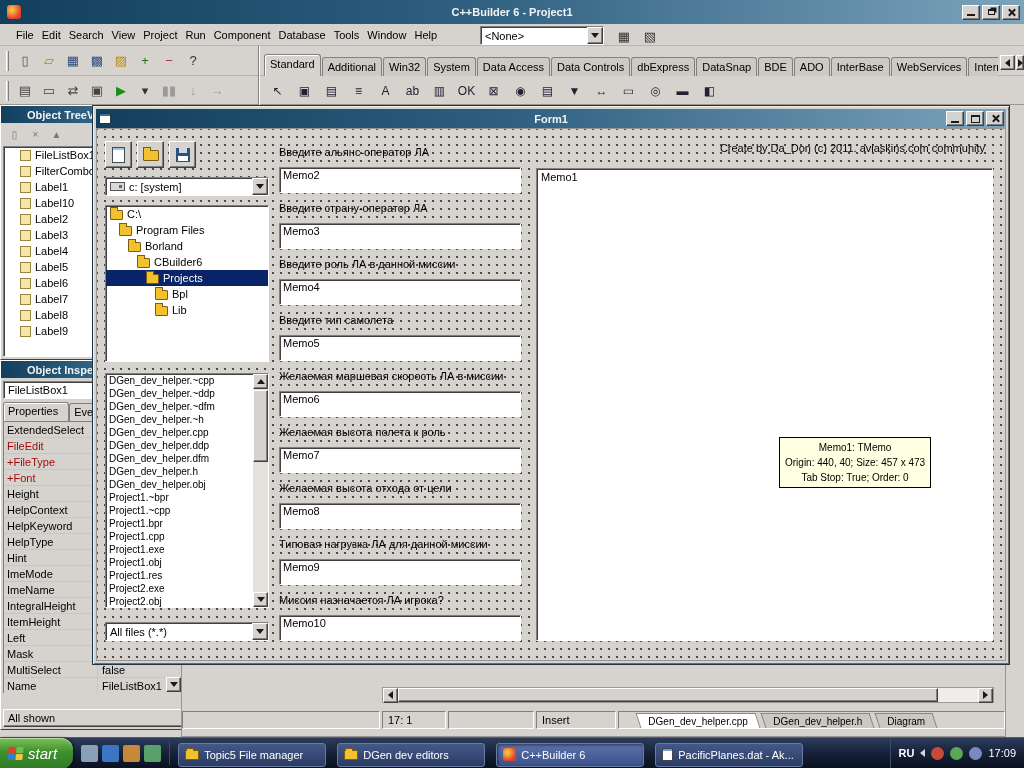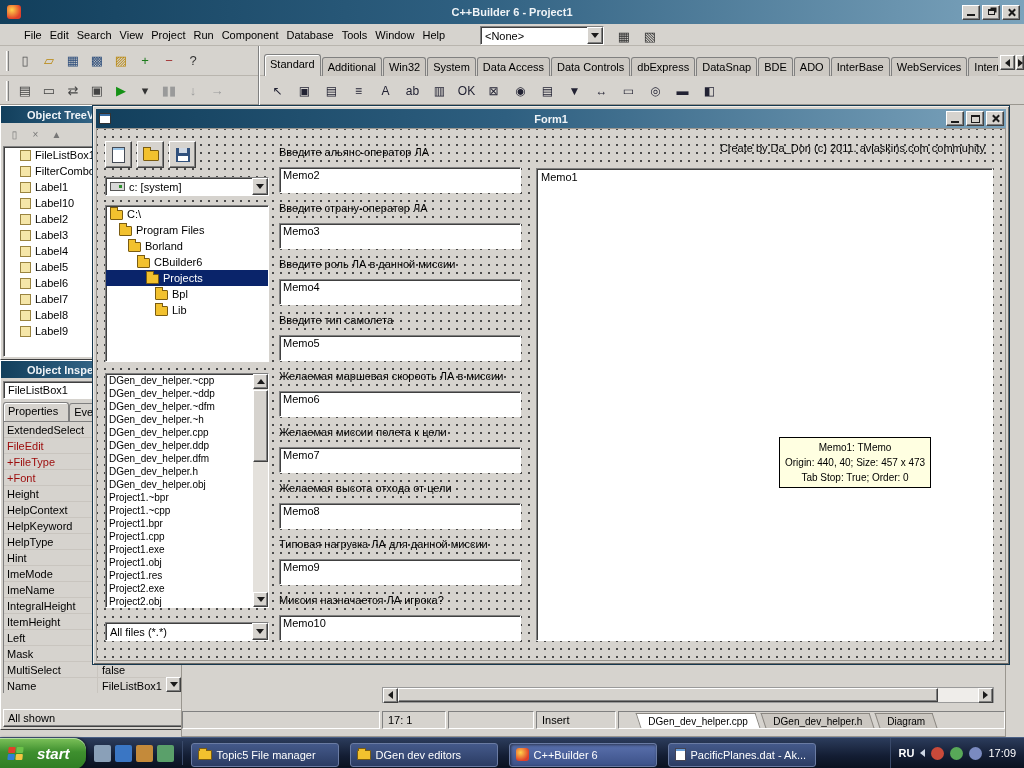--- a/index.html
+++ b/index.html
@@ -58,21 +58,21 @@
   .sb-btn{width:15px;height:15px;display:flex;align-items:center;justify-content:center;}
   .flp{width:14px;height:14px;background:#30507c;position:relative;}
   .flp::before{content:"";position:absolute;left:3px;top:0;width:8px;height:5px;background:#cfd8e4;}
   .flp::after{content:"";position:absolute;left:2px;bottom:1px;width:10px;height:5px;background:#fff;}
   .big-page{width:13px;height:16px;background:#fff;border:1px solid #444a55;box-shadow:inset 0 2px 0 #9cc6e8;}
   .drv{width:15px;height:9px;background:#d8d8d8;border:1px solid #555;position:relative;flex:none;}
   .drv::after{content:"";position:absolute;right:2px;top:2px;width:3px;height:3px;background:#2e8f2e;}
   .appicon{width:14px;height:14px;border-radius:3px;background:radial-gradient(circle at 35% 35%,#ffd24a,#e0402a 70%);}
   .formicon{width:12px;height:11px;background:#fff;border:1px solid #333;box-shadow:inset 0 2px 0 #3a6ea5;}
   .taskbar{background:linear-gradient(#2c3c5c,#131d33 60%,#0a1220);}
-  .startbtn{height:31px;padding:0 16px 0 8px;border-radius:0 12px 12px 0;background:linear-gradient(#7dc25a,#3e8f2e 45%,#2f7d23);box-shadow:inset 0 1px 0 rgba(255,255,255,.45),1px 0 3px rgba(0,0,0,.6);color:#fff;font-style:italic;font-weight:bold;font-size:15px;display:flex;align-items:center;gap:14px;}
+  .startbtn{height:31px;padding:0 16px 0 8px;border-radius:0 12px 12px 0;background:linear-gradient(#7dc25a,#3e8f2e 45%,#2f7d23);box-shadow:inset 0 1px 0 rgba(255,255,255,.45),1px 0 3px rgba(0,0,0,.6);color:#fff;font-style:italic;font-weight:normal;font-size:15px;display:flex;align-items:center;gap:5px;}
   .flag{display:grid;grid-template-columns:7px 7px;grid-template-rows:6px 6px;gap:1px;transform:skewX(-6deg);}
   .flag span{border-radius:1px;}
   .task{width:148px;height:24px;margin-top:3px;background:linear-gradient(#44598a,#2b3c63);border:1px solid #6a7ba3;border-radius:3px;color:#fff;display:flex;align-items:center;gap:5px;padding:0 6px;overflow:hidden;white-space:nowrap;font-size:11px;}
   .task.active{background:linear-gradient(#5a71ad,#3c5188);box-shadow:inset 1px 1px 3px rgba(0,0,0,.55);}
   .tic-folder{width:14px;height:10px;background:#f2c12e;border:1px solid #7a5c12;border-radius:1px;position:relative;flex:none;}
   .tic-folder::before{content:"";position:absolute;top:-3px;left:0;width:6px;height:2px;background:#f2c12e;border:1px solid #7a5c12;border-bottom:none;}
   .tic-bcb{width:13px;height:13px;border-radius:3px;background:radial-gradient(circle at 35% 35%,#ffd24a,#e0402a 70%);flex:none;}
   .tic-notepad{width:11px;height:13px;background:#fff;border:1px solid #445;box-shadow:inset 0 2px 0 #6a9fd8;flex:none;}
   .qlicon{width:17px;height:17px;border-radius:2px;flex:none;}
   .trayicon{width:13px;height:13px;border-radius:50%;flex:none;}
@@ -89,21 +89,21 @@
       </span>
     <span class="win-btn raised">
         <span class="gres"></span>
       </span>
     <span class="win-btn raised">
         <span class="gx"></span>
       </span>
   </span>
 </div>
 
-<div class="abs flex" style="left:0;top:24px;width:1024px;height:22px;background:#d6d3ce;border-bottom:1px solid #b9b5ae;padding-left:20px;">
+<div class="abs flex" style="left:0;top:24px;width:1024px;height:22px;background:#d6d3ce;border-bottom:1px solid #b9b5ae;padding-left:12px;">
   <div class="flex">
 
   <span class="mitem">File</span>
       <span class="mitem">Edit</span>
       <span class="mitem">Search</span>
       <span class="mitem">View</span>
       <span class="mitem">Project</span>
       <span class="mitem">Run</span>
       <span class="mitem">Component</span>
       <span class="mitem">Database</span>
@@ -596,21 +596,21 @@
         </div>
         <div class="field">
           <div class="field-label">Введите тип самолета</div>
           <div class="memo"><span>Memo5</span></div>
         </div>
         <div class="field">
           <div class="field-label">Желаемая маршевая скорость ЛА в миссии</div>
           <div class="memo"><span>Memo6</span></div>
         </div>
         <div class="field">
-          <div class="field-label">Желаемая миссии полета к цели</div>
+          <div class="field-label">Желаемая высота полета к роль</div>
           <div class="memo"><span>Memo7</span></div>
         </div>
         <div class="field">
           <div class="field-label">Желаемая высота отхода от цели</div>
           <div class="memo"><span>Memo8</span></div>
         </div>
         <div class="field">
           <div class="field-label">Типовая нагрузка ЛА для данной миссии</div>
           <div class="memo"><span>Memo9</span></div>
         </div>

